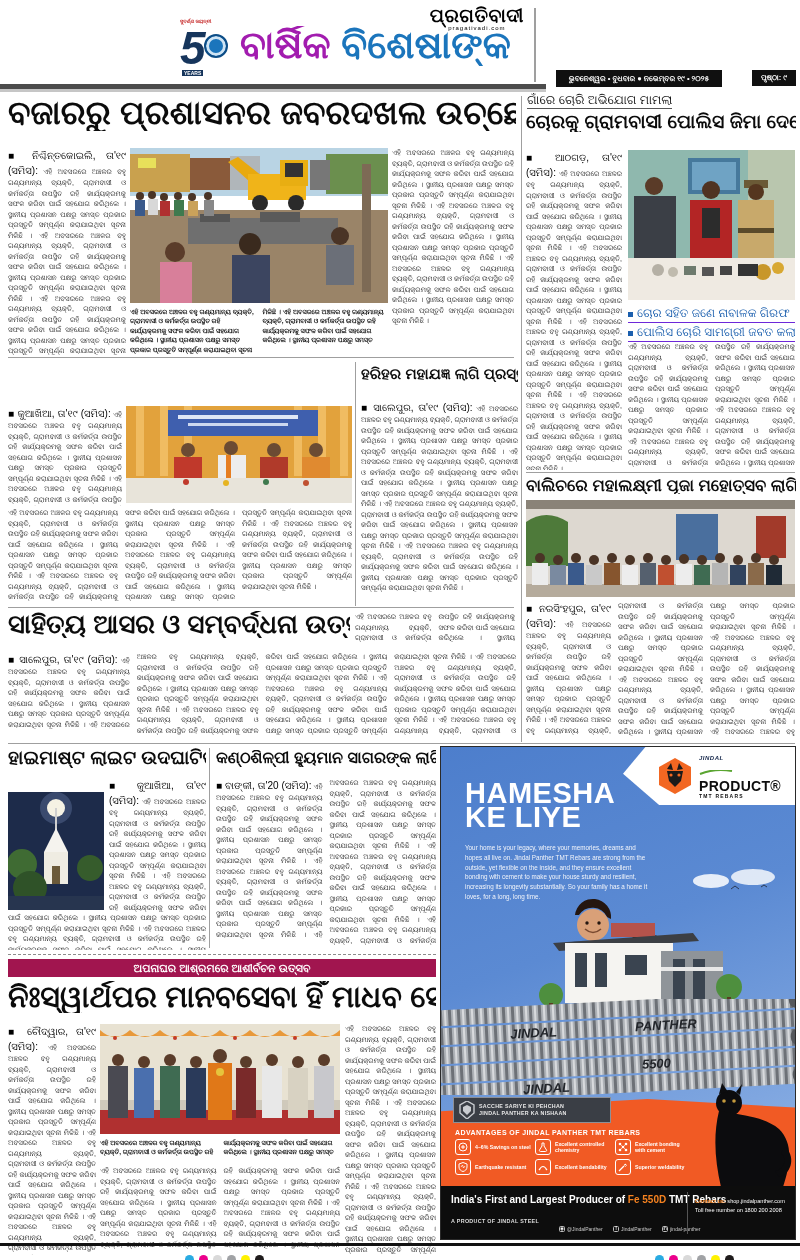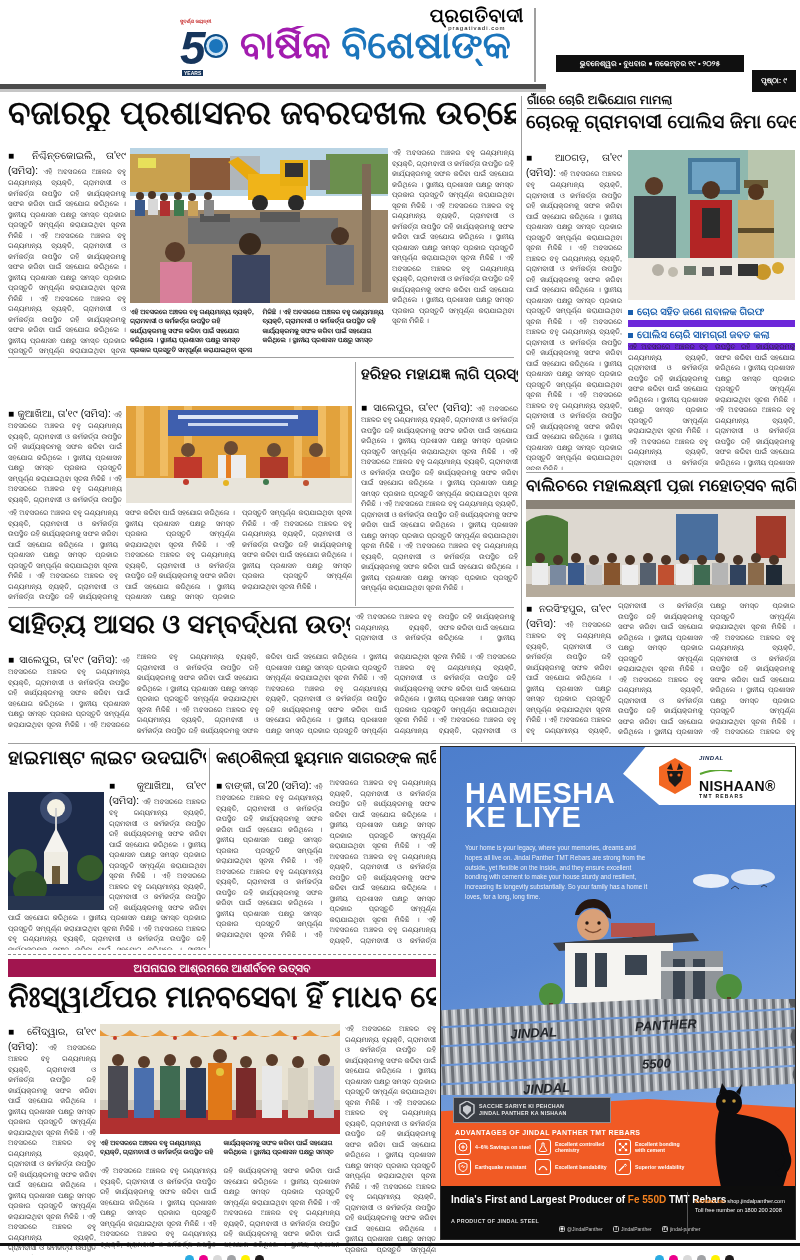--- a/index.html
+++ b/index.html
@@ -22,23 +22,23 @@
   .brand-sub{font-size:6px;color:#000;text-align:center;letter-spacing:1px}
   .fifty{font-weight:800;font-style:italic;font-size:46px;color:#16355c;line-height:1}
   .seal{width:24px;height:24px;border-radius:50%;background:#1b75bc;border:2px solid #0d4d86;
         position:absolute;left:24px;top:16px;box-shadow:inset 0 0 0 3px #cfe4f4}
   .years-red{font-size:5px;color:#c21a1a;font-weight:700}
   .ed1{color:#a21caf}.ed2{color:#1b75bc}
   .district{font-weight:800;font-size:42px;color:#9a9a9a;line-height:1;white-space:nowrap}
   .datebar{background:#101010;color:#fff;font-size:7.5px;font-weight:700;display:flex;
            align-items:center;justify-content:center;white-space:nowrap;overflow:hidden}
   .grayrule{background:#4c4c4c;box-shadow:0 3px 0 #c6c6c6}
-  .kicker{font-size:12.5px;font-weight:700;color:#111;border-bottom:1.5px solid #555;
+  .kicker{font-size:12.5px;font-weight:400;color:#111;border-bottom:1.5px solid #555;
           display:inline-block;white-space:nowrap;overflow:hidden}
-  .bullet-line{color:#1b5fae;font-weight:700;font-size:10px;border-bottom:7px solid #6d28d9;
+  .bullet-line{color:#1b5fae;font-weight:400;font-size:12px;border-bottom:1px solid #6d28d9;
                padding:2px 0;white-space:nowrap;overflow:hidden}
   .bullet-sq{display:inline-block;width:5px;height:5px;background:#1b5fae;margin-right:4px}
   .maroonband{background:#a1154f;color:#fff;font-weight:800;font-size:11px;display:flex;
               align-items:center;justify-content:center;white-space:nowrap;overflow:hidden}
   
   #ad{border:1px solid #2a2a2a;background:linear-gradient(160deg,#4d7ecc 0%,#5b8ad3 40%,#7fa6e0 75%,#9dbce8 100%);overflow:hidden}
   .ad-h1{color:#fff;font-weight:800;font-size:29px;line-height:1.02;letter-spacing:.5px}
   .ad-body{color:#f2f5fb;font-size:6.3px;line-height:1.55;text-align:left}
   .flag{background:#fff;clip-path:polygon(13% 0,100% 0,100% 100%,21% 100%,0 46%)}
   .flag-brand{font-size:6px;font-weight:800;font-style:italic;color:#14264a;letter-spacing:.5px}
@@ -79,22 +79,22 @@
       <div class="years-red">ସୁବର୍ଣ୍ଣ ଜୟନ୍ତୀ</div>
       <div class="fifty">5</div>
       <div class="seal"></div>
       <div class="abs years-red" style="left:2px;top:52px;color:#fff;background:#16355c;padding:0 2px">YEARS</div>
     </div>
     <div class="abs hl" style="left:60px;top:22px;width:290px;font-size:38px">
       <span class="ed1">ବାର୍ଷିକ</span><span class="ed2"> ବିଶେଷାଙ୍କ</span>
     </div>
   </div>
   <div class="abs vline" style="left:534px;top:8px;height:74px;width:2px"></div>
-  <div class="abs datebar" style="left:556px;top:55px;width:188px;height:17px">ଭୁବନେଶ୍ୱର • ବୁଧବାର ● ନଭେମ୍ବର ୧୯ • ୨୦୨୫</div>
-  <div class="abs datebar" style="left:752px;top:70px;width:44px;height:22px">ପୃଷ୍ଠା: ୯</div>
+  <div class="abs datebar" style="left:556px;top:70px;width:166px;height:17px">ଭୁବନେଶ୍ୱର • ବୁଧବାର ● ନଭେମ୍ବର ୧୯ • ୨୦୨୫</div>
+  <div class="abs datebar" style="left:752px;top:70px;width:44px;height:16px">ପୃଷ୍ଠା: ୯</div>
   <div class="abs grayrule" style="left:0;top:84px;width:546px;height:5px"></div>
 
   <div class="abs vline" style="left:521px;top:96px;height:646px"></div>
   <div class="abs hline" style="left:8px;top:357px;width:506px"></div>
   <div class="abs hline" style="left:8px;top:607px;width:506px"></div>
   <div class="abs hline" style="left:526px;top:472px;width:269px"></div>
   <div class="abs hline" style="left:8px;top:743px;width:787px"></div>
 
   <div class="abs hl" style="left:8px;top:96px;width:508px;font-size:33px">ବଜାରରୁ ପ୍ରଶାସନର ଜବରଦଖଲ ଉଚ୍ଛେଦ</div>
   <div class="abs body-txt" style="left:8px;top:148px;width:118px;height:208px">
@@ -363,21 +363,21 @@
           <polygon points="26,12 22,6 20,13" fill="#1a1a1a"></polygon>
         <path d="M10,14 h16 l-2,10 -6,6 -6,-6 z" fill="#1a1a1a"></path>
         <circle cx="14" cy="18" r="1.6" fill="#f26722"></circle>
           <circle cx="22" cy="18" r="1.6" fill="#f26722"></circle>
       </svg>
       <div class="abs" style="left:76px;top:8px">
         <div class="flag-brand">JINDAL</div>
         <svg width="34" height="5" viewBox="0 0 34 5">
           <path d="M1,4 Q16,-2 33,1" stroke="#5aa531" stroke-width="2" fill="none"></path>
           </svg>
-        <div class="flag-main">NISHAAN®</div>
+        <div class="flag-main">PRODUCT®</div>
         <div class="flag-sub">TMT REBARS</div>
       </div>
     </div>
 
     <div class="abs ad-h1" style="left:24px;top:32px">HAMESHA</div>
     <div class="abs ad-h1" style="left:24px;top:56px">KE LIYE</div>
     <div class="abs ad-body" style="left:24px;top:96px;width:188px">Your home is your legacy, where your memories, dreams and hopes all live on. Jindal Panther TMT Rebars are strong from the outside, yet flexible on the inside, and they ensure excellent bonding with cement to make your house sturdy and resilient, increasing its longevity substantially. So your family has a home it loves, for a long, long time.</div>
 
     <svg class="abs" style="left:250px;top:120px" width="90" height="26" viewBox="0 0 90 26">
       <ellipse cx="20" cy="14" rx="18" ry="7" fill="#fff" opacity=".85"></ellipse>

